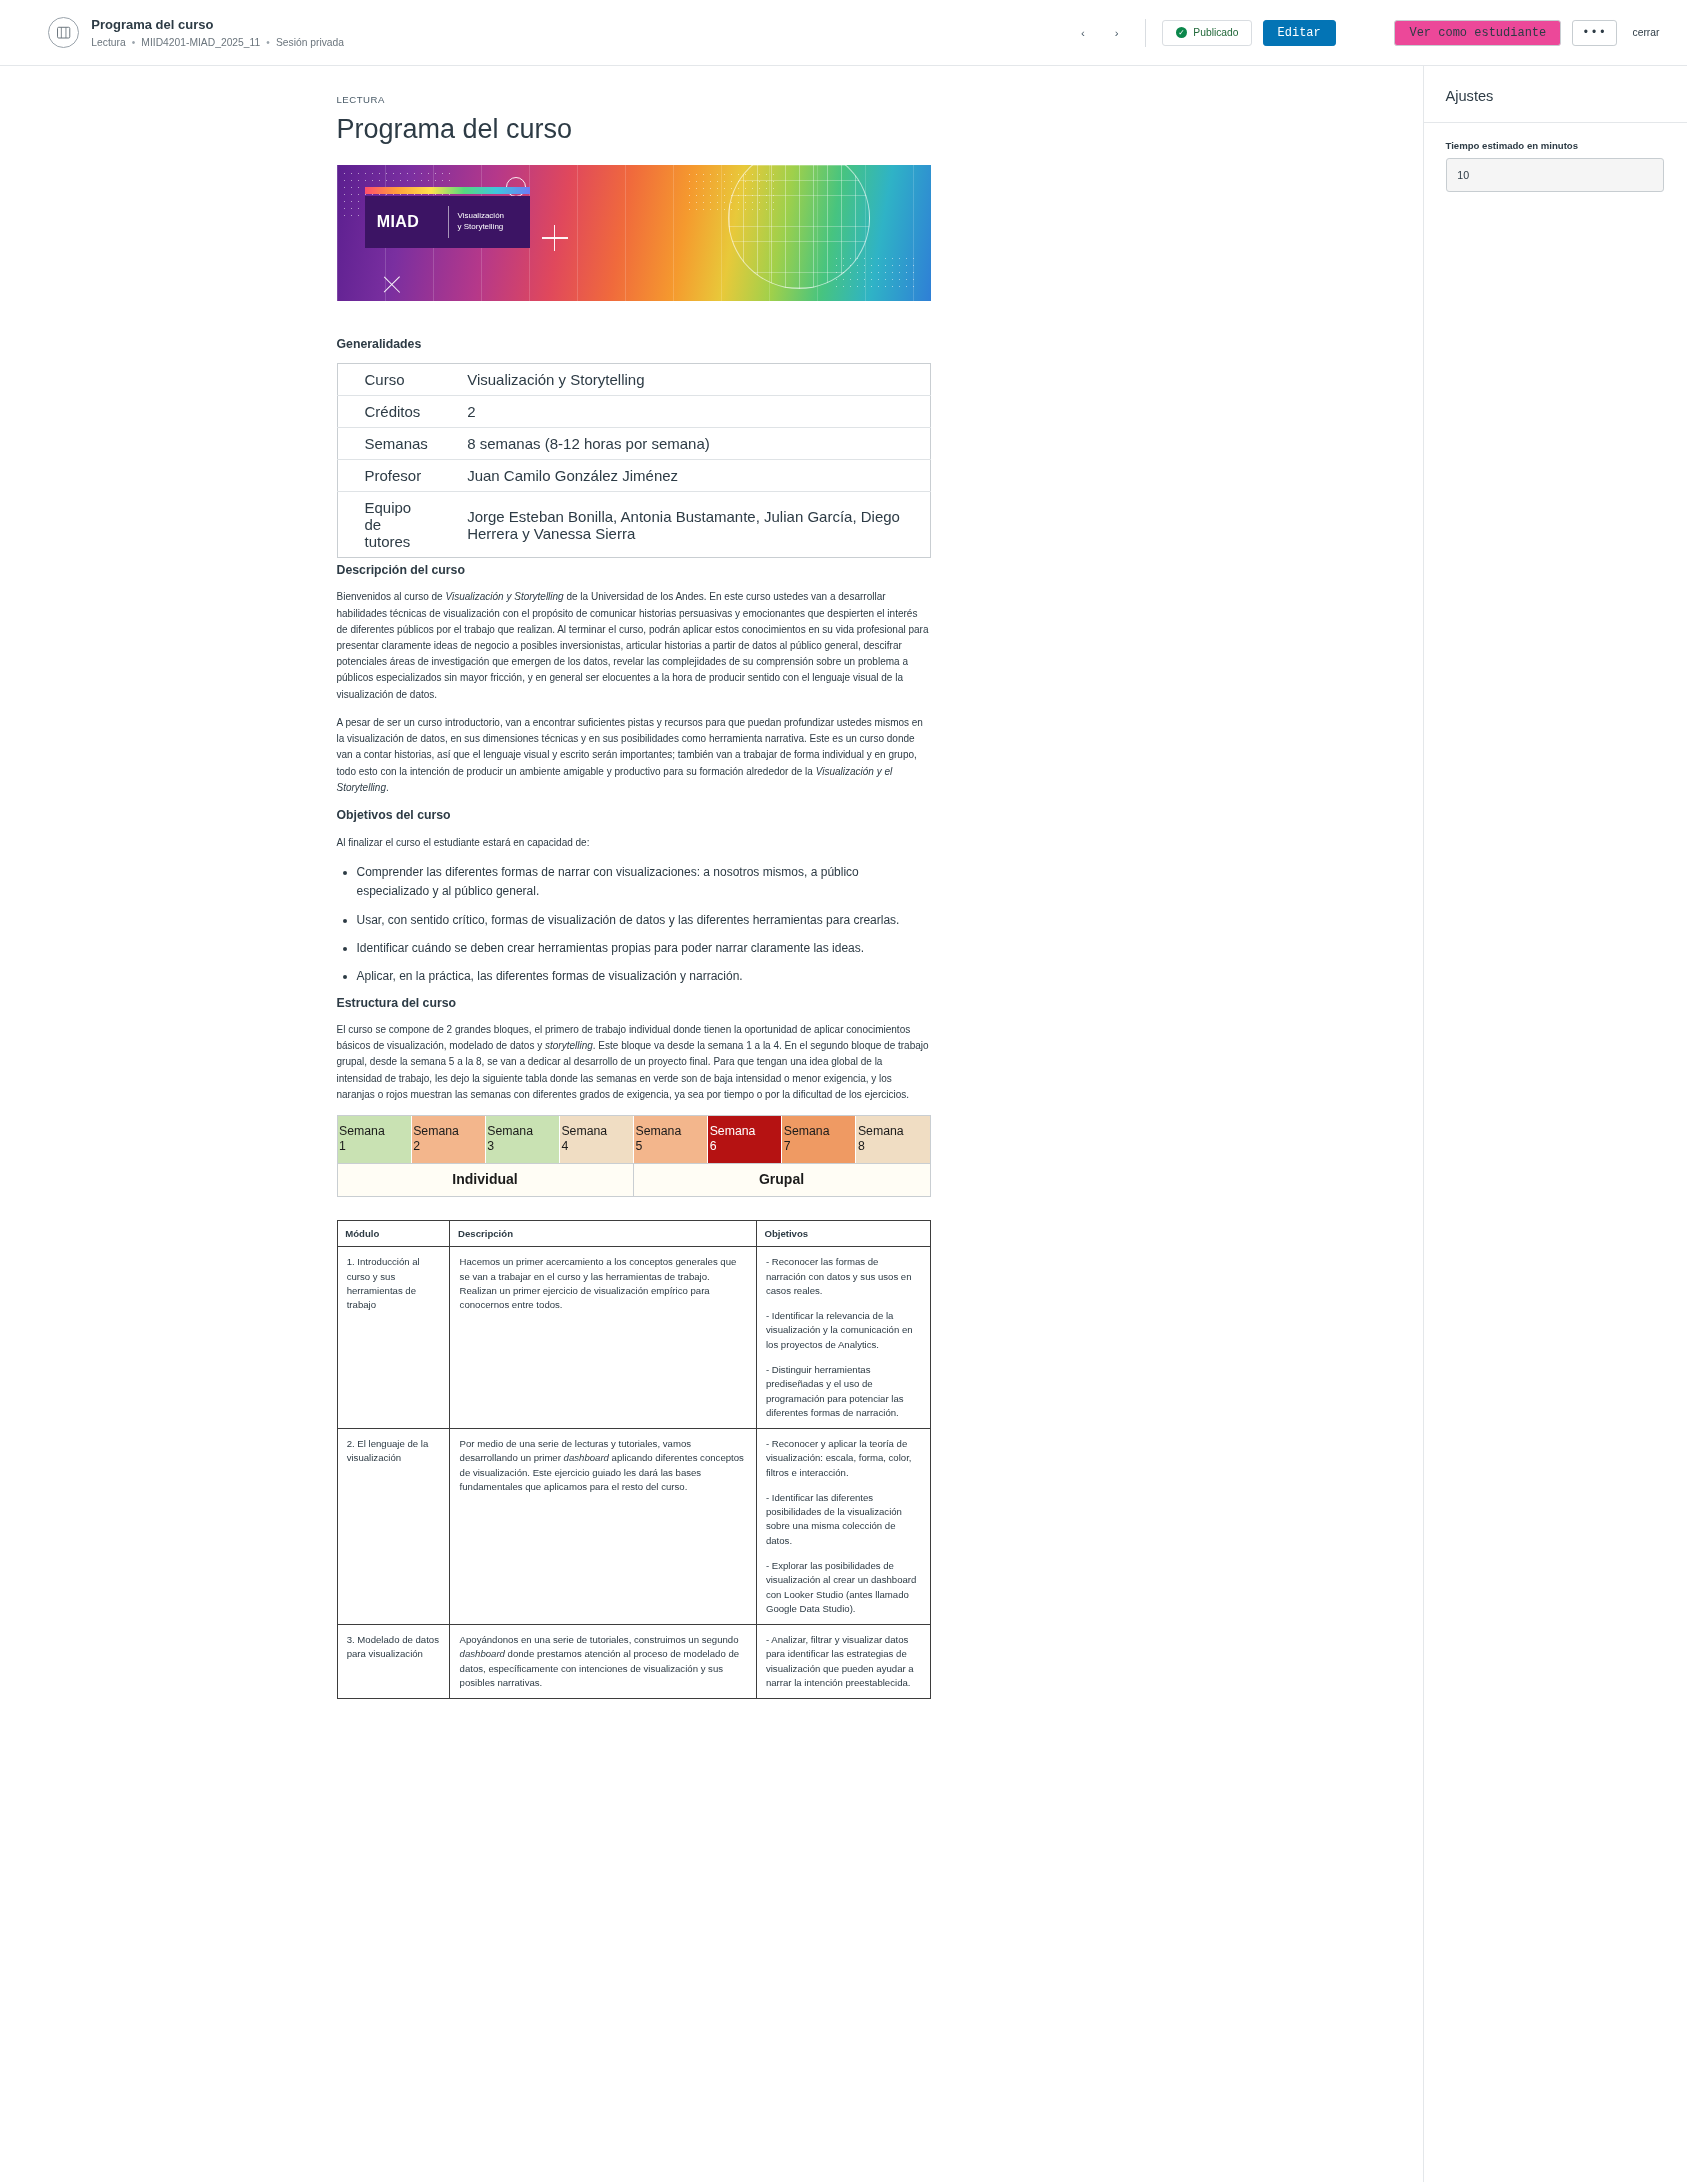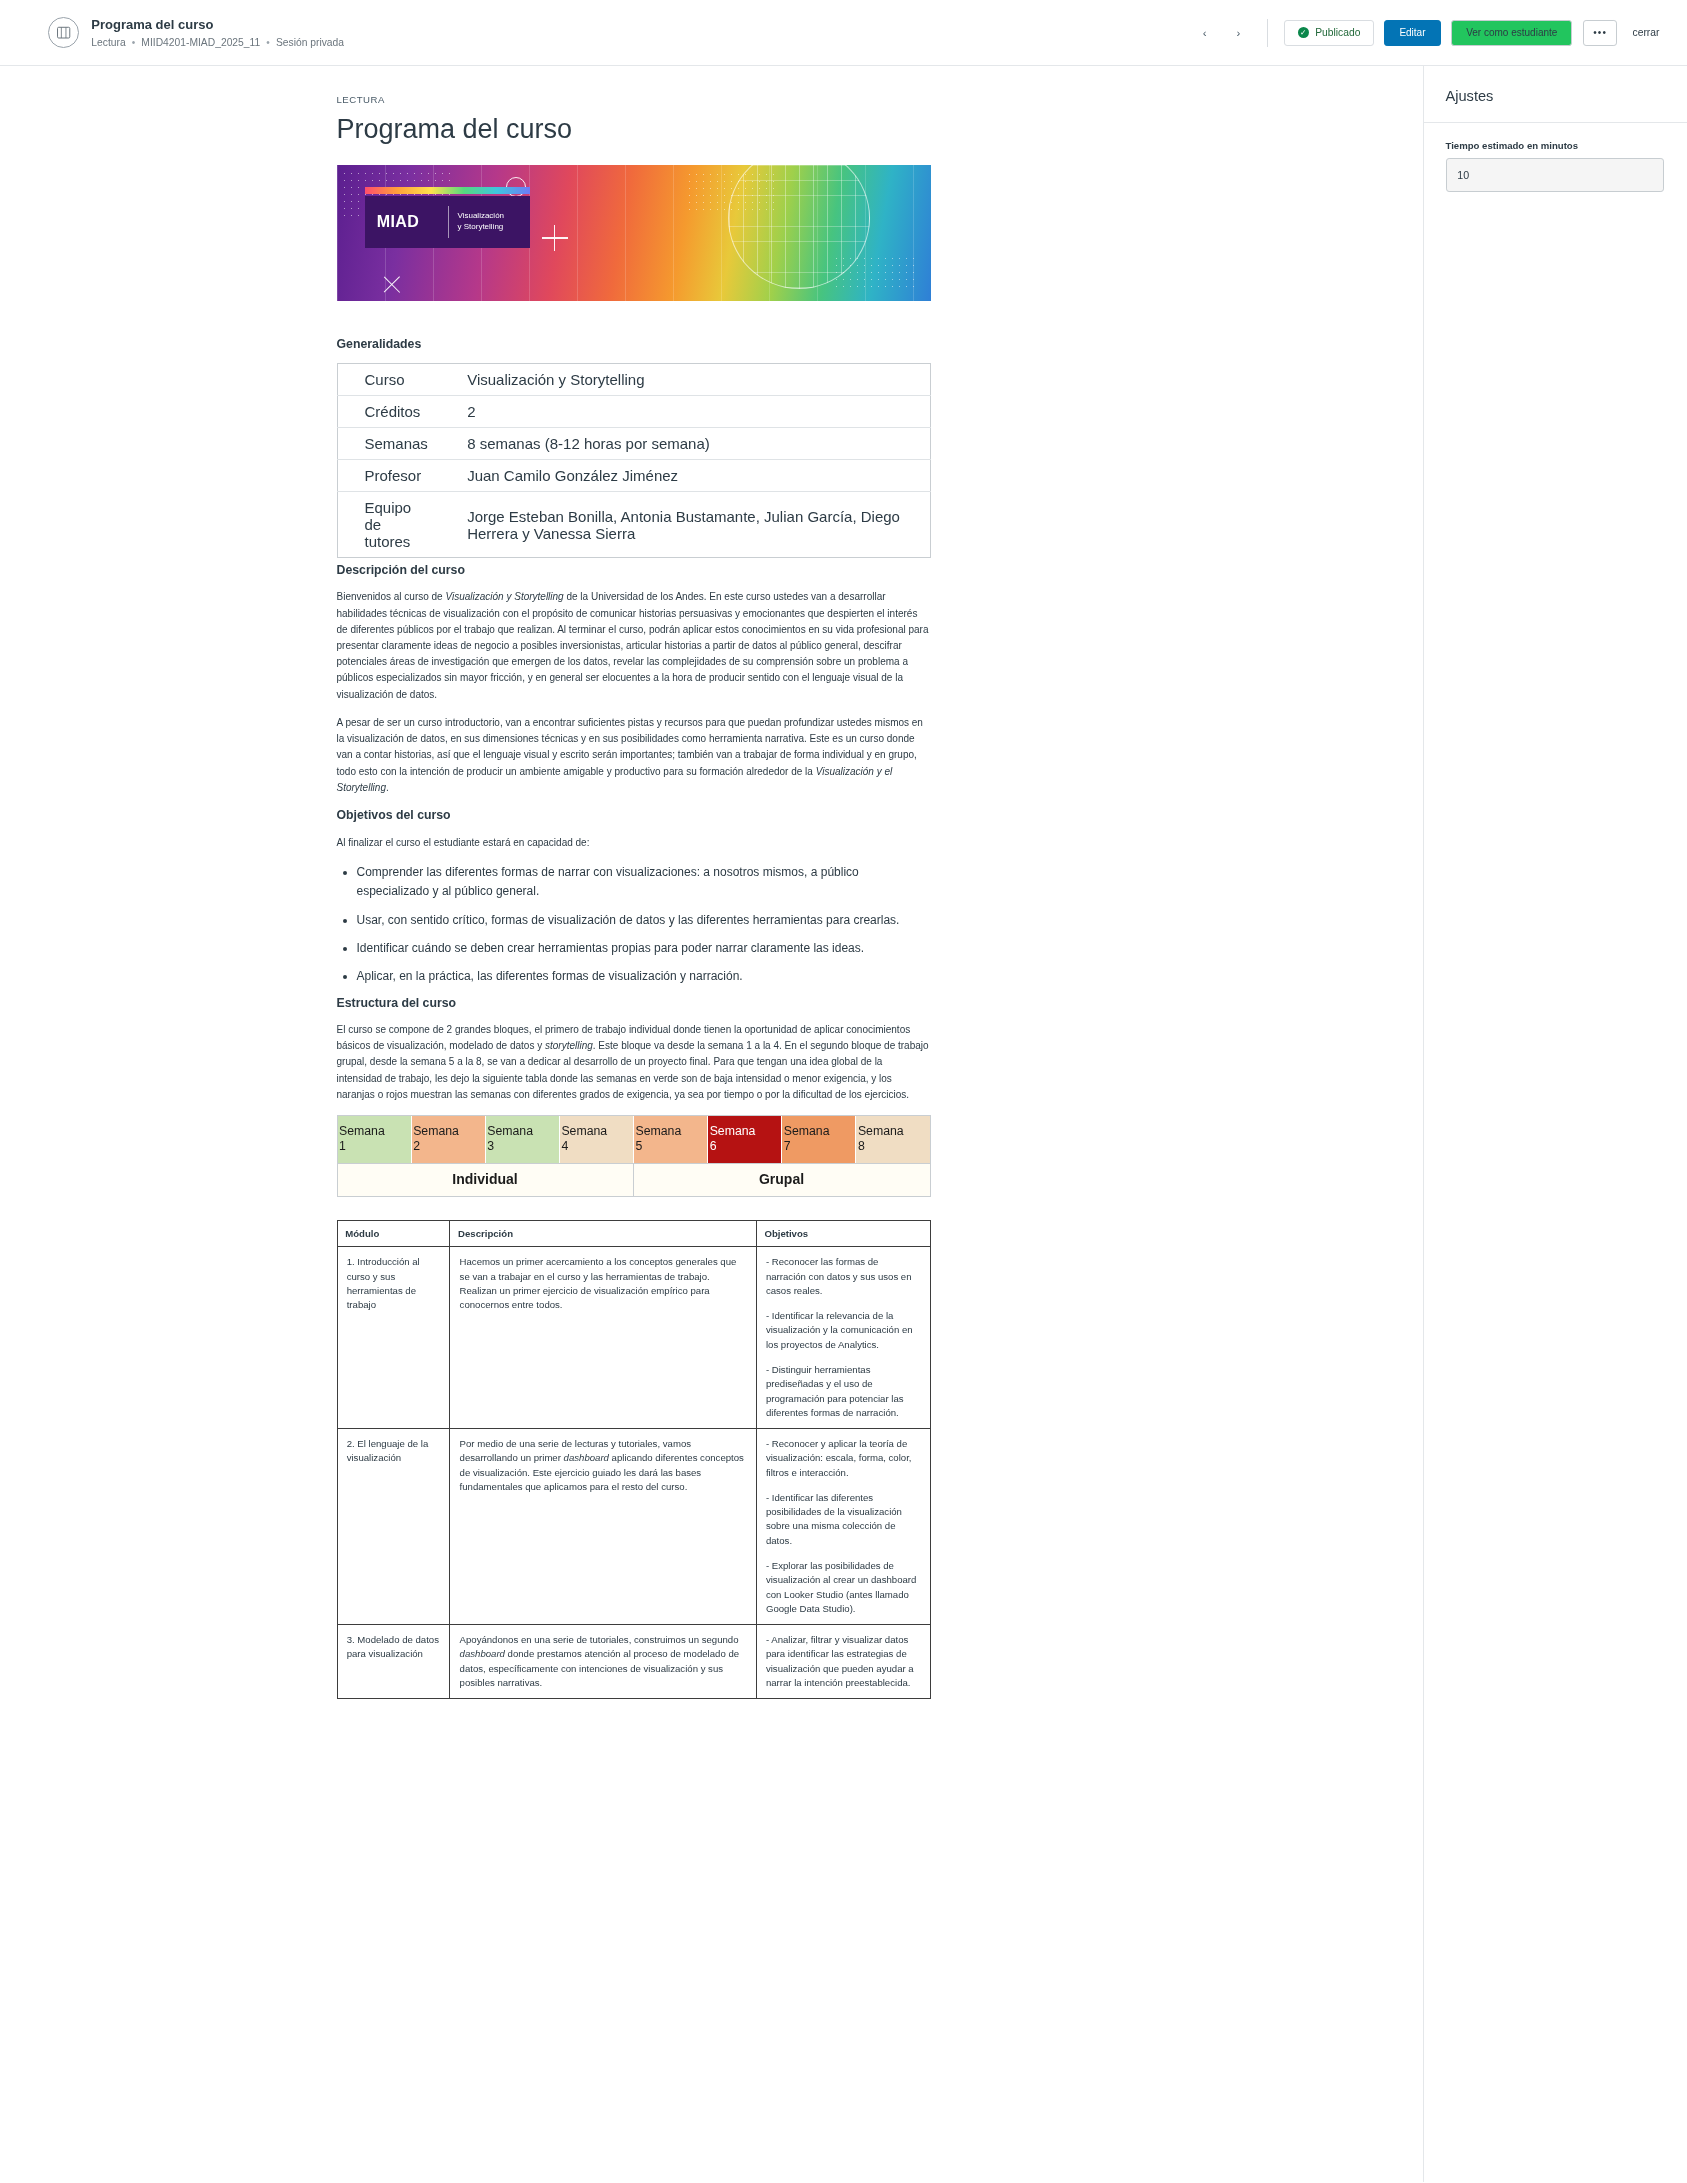--- a/index.html
+++ b/index.html
@@ -56,26 +56,26 @@
     height: 26px; padding: 0 12.3px;
     font-size: 10.3px; color: #22693a; background: #ffffff;
   }
   .pub-check {
     width: 11.5px; height: 11.5px; border-radius: 50%;
     background: #0b874b; color: #fff;
     font-size: 7.7px; line-height: 11.5px; text-align: center;
     flex: none;
   }
   .btn {
-    height: 26px; border-radius: 3.1px; font-size: 10px;
+    height: 26px; border-radius: 3.1px; font-size: 12px;
     padding: 0 14px; display: inline-flex; align-items: center; justify-content: center;
-    cursor: pointer; white-space: nowrap;
+    cursor: pointer; white-space: nowrap; font-family: Liberation Mono, monospace;
   }
   .btn-primary { background: #0374b5; color: #fff; border: 0.8px solid #0374b5; font-weight: normal; }
-  .btn-secondary { background: #22c55e; color: #2d3b45; border: 0.8px solid #c7cdd1; }
+  .btn-secondary { background: #ec4899; color: #2d3b45; border: 0.8px solid #c7cdd1; margin-left: 48px; }
   .btn-kebab { background: #fff; color: #2d3b45; border: 0.8px solid #c7cdd1; padding: 0 9.2px; letter-spacing: 1.1px; }
   .link-close { font-size: 10.3px; color: #2d3b45; text-decoration: none; padding: 0 4.6px; cursor: pointer; }
 
   
   .body-wrap { display: flex; height: calc(2183px - 67px); }
   .content-col { flex: 1 1 auto; position: relative; }
   .rightpane {
     width: 264px; flex: none;
     border-left: 0.8px solid #e4e7ea;
     padding: 21.5px 23px 0 21.5px;

